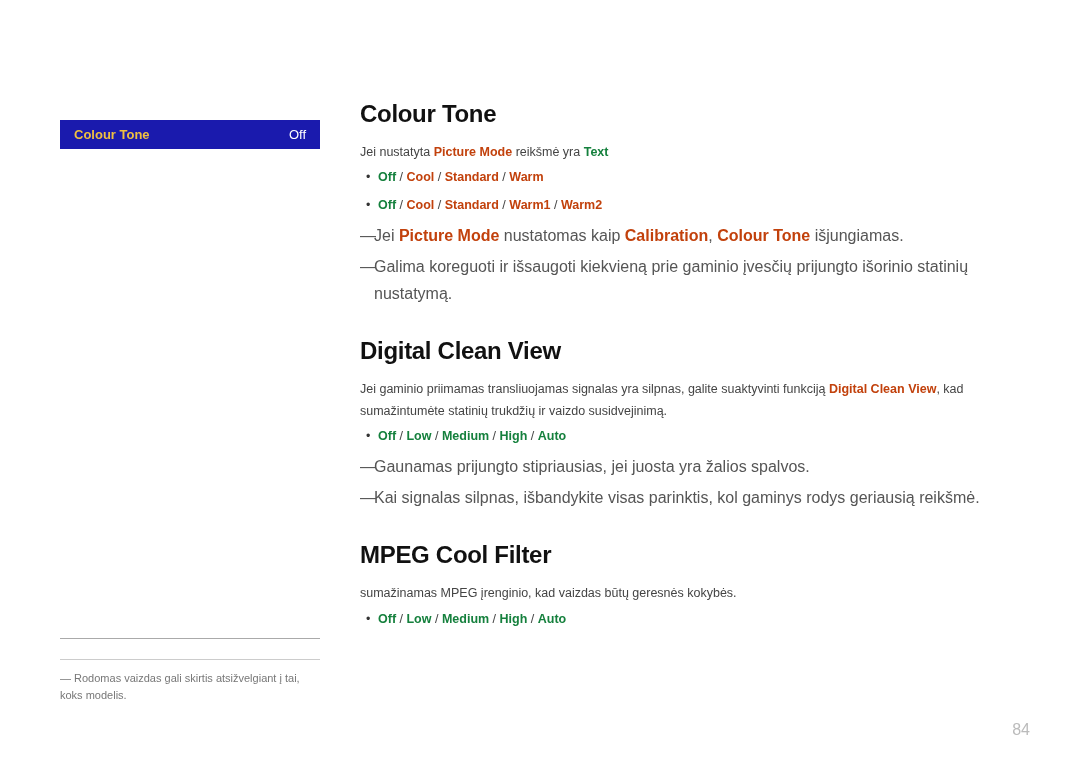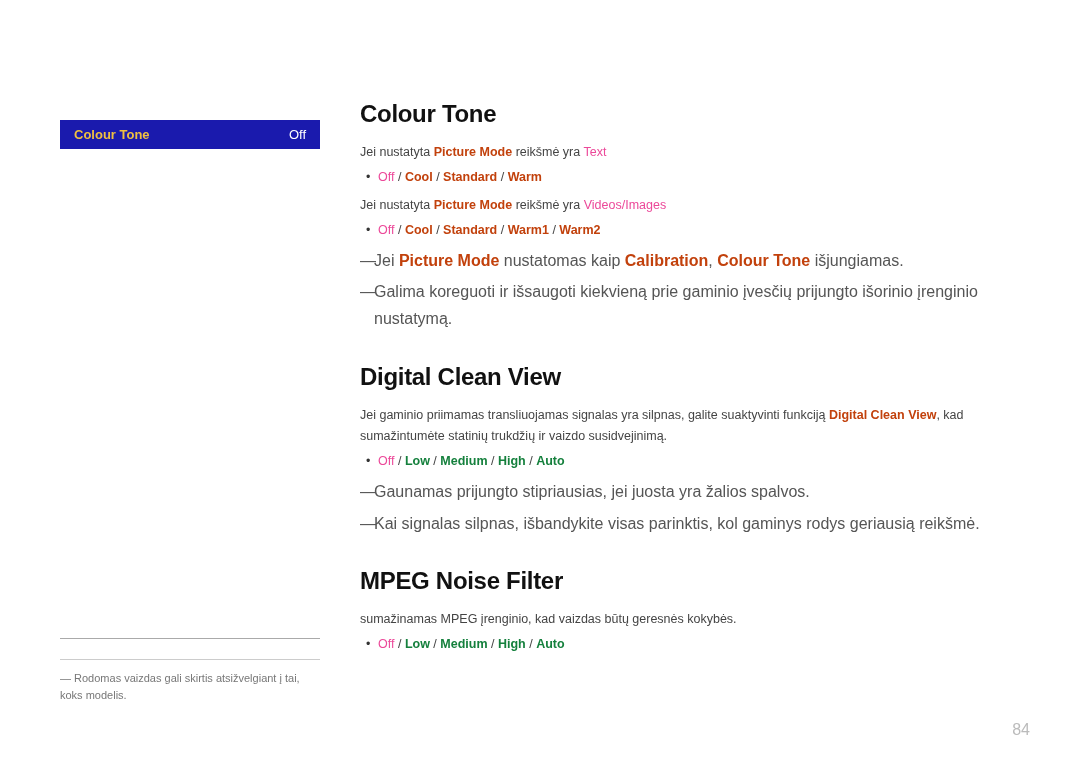--- a/index.html
+++ b/index.html
@@ -126,22 +126,22 @@
       left: 0;
       color: #555;
     }
 
     .highlight-bold {
       font-weight: 700;
       color: #c2410c;
     }
 
     .highlight-orange {
-      font-weight: 400;
-      color: #ec4899;
+      font-weight: 700;
+      color: #15803d;
     }
 
     .highlight-blue {
       font-weight: 700;
       color: #15803d;
     }
 
     
     .page-number {
       position: absolute;
@@ -188,51 +188,48 @@
       <h2 class="section-title">Colour Tone</h2>
       <div class="section-body">
         <p>
           Jei nustatyta <span class="highlight-bold">Picture Mode</span> reikšmė yra <span class="highlight-orange">Text</span>
         </p>
         <ul>
           <li>
             <span class="highlight-orange">Off</span> / <span class="highlight-bold">Cool</span> / <span class="highlight-bold">Standard</span> / <span class="highlight-bold">Warm</span>
           </li>
         </ul>
-        <p>
-          Jei nustatyta <span class="highlight-bold">Picture Mode</span> reikšmė yra <span class="highlight-orange">Videos/Images</span>
-        </p>
         <ul>
           <li>
             <span class="highlight-orange">Off</span> / <span class="highlight-bold">Cool</span> / <span class="highlight-bold">Standard</span> / <span class="highlight-bold">Warm1</span> / <span class="highlight-bold">Warm2</span>
           </li>
         </ul>
         <p class="note-line">Jei <span class="highlight-bold">Picture Mode</span> nustatomas kaip <span class="highlight-bold">Calibration</span>, <span class="highlight-bold">Colour Tone</span> išjungiamas.</p>
-        <p class="note-line">Galima koreguoti ir išsaugoti kiekvieną prie gaminio įvesčių prijungto išorinio įrenginio nustatymą.</p>
+        <p class="note-line">Galima koreguoti ir išsaugoti kiekvieną prie gaminio įvesčių prijungto išorinio statinių nustatymą.</p>
       </div>
     </div>
 
     <div class="section">
       <h2 class="section-title">Digital Clean View</h2>
       <div class="section-body">
         <p>
           Jei gaminio priimamas transliuojamas signalas yra silpnas, galite suaktyvinti funkciją <span class="highlight-bold">Digital Clean View</span>, kad sumažintumėte statinių trukdžių ir vaizdo susidvejinimą.
         </p>
         <ul>
           <li>
             <span class="highlight-orange">Off</span> / <span class="highlight-blue">Low</span> / <span class="highlight-blue">Medium</span> / <span class="highlight-blue">High</span> / <span class="highlight-blue">Auto</span>
           </li>
         </ul>
         <p class="note-line">Gaunamas prijungto stipriausias, jei juosta yra žalios spalvos.</p>
         <p class="note-line">Kai signalas silpnas, išbandykite visas parinktis, kol gaminys rodys geriausią reikšmė.</p>
       </div>
     </div>
 
     <div class="section">
-      <h2 class="section-title">MPEG Noise Filter</h2>
+      <h2 class="section-title">MPEG Cool Filter</h2>
       <div class="section-body">
         <p>sumažinamas MPEG įrenginio, kad vaizdas būtų geresnės kokybės.</p>
         <ul>
           <li>
             <span class="highlight-orange">Off</span> / <span class="highlight-blue">Low</span> / <span class="highlight-blue">Medium</span> / <span class="highlight-blue">High</span> / <span class="highlight-blue">Auto</span>
           </li>
         </ul>
       </div>
     </div>
 

